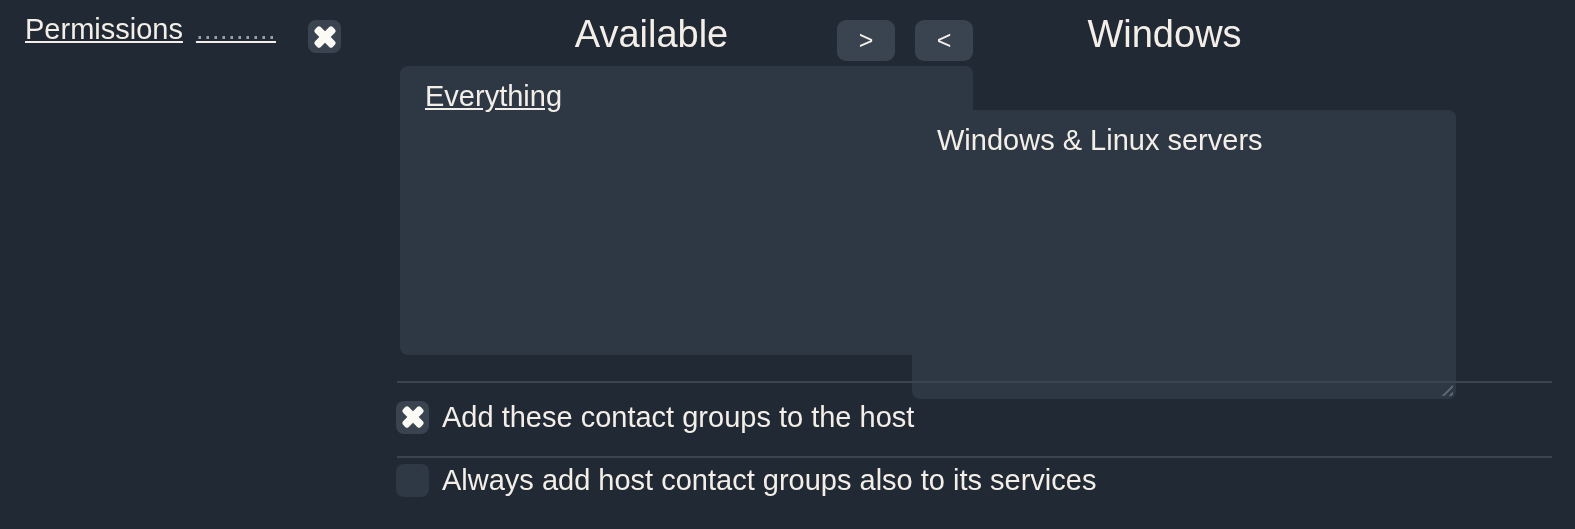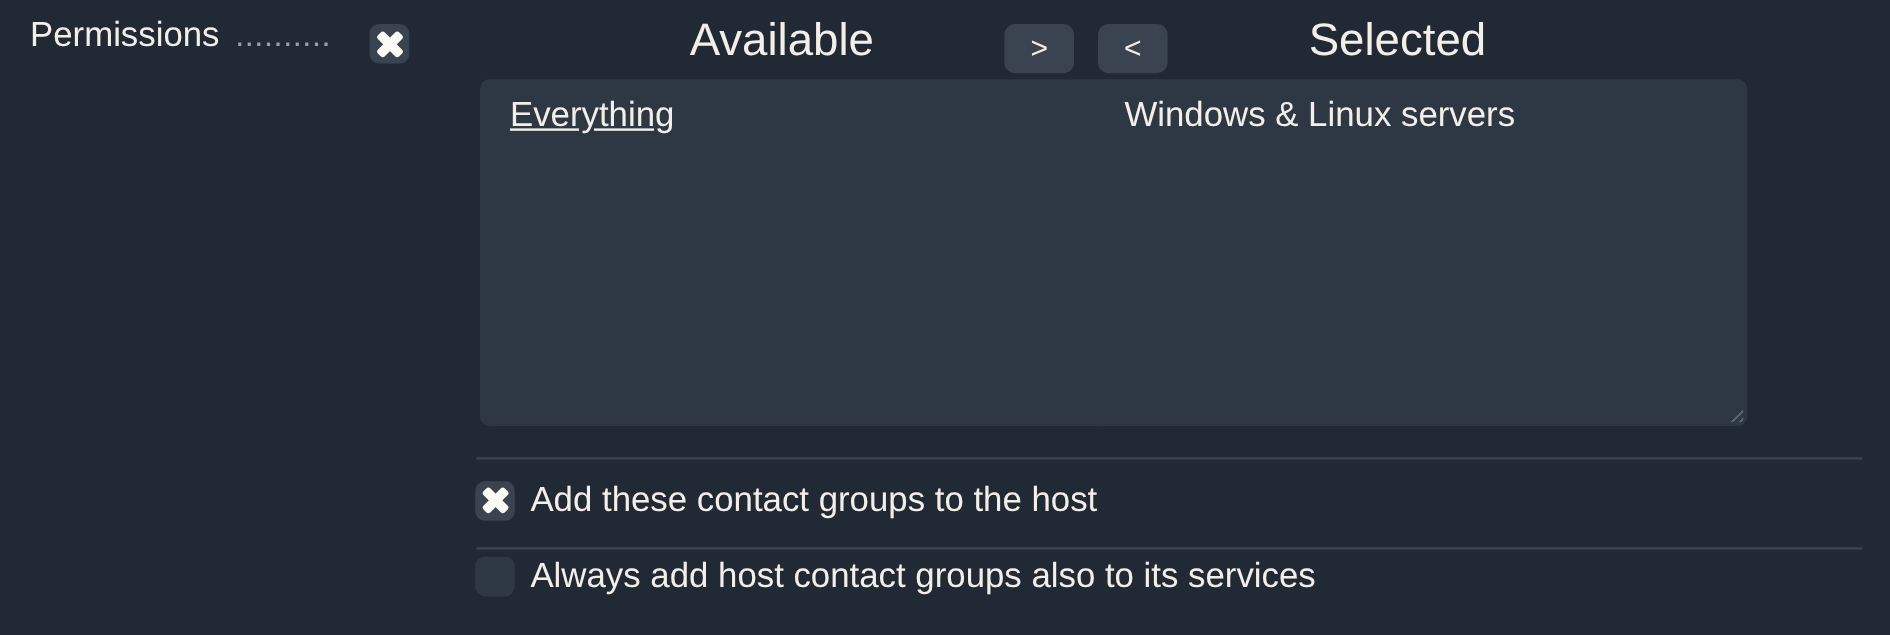--- a/index.html
+++ b/index.html
@@ -5,21 +5,21 @@
   html,body{margin:0;padding:0;}
   body{
     width:1575px;height:529px;position:relative;overflow:hidden;
     background:#212934;color:#f3efe8;
     font-family:"Liberation Sans",sans-serif;
     -webkit-font-smoothing:antialiased;
   }
   .abs{position:absolute;}
 
   
-  .perm-line{left:25px;top:11px;font-size:29px;line-height:36px;white-space:nowrap;}
+  .perm-line{left:25px;top:11px;font-size:29px;line-height:36px;white-space:nowrap;text-decoration:underline;}
   .dots{color:#97a0ab;font-size:27px;letter-spacing:.5px;margin-left:13px;}
 
   
   .cbx{
     width:33px;height:33px;border-radius:8px;border:none;padding:0;
     background:#2f3945;display:flex;align-items:center;justify-content:center;
     cursor:pointer;
   }
   .cbx.checked{background:#3a4450;}
   .xmark{position:relative;width:26px;height:26px;}
@@ -42,21 +42,21 @@
   }
   #btn-to-selected{left:837px;}
   #btn-to-available{left:915px;}
 
   
   .listbox{
     top:66px;height:289px;background:#2e3844;border-radius:8px;
     padding:8px 0;box-sizing:border-box;
   }
   #list-available{left:400px;width:573px;text-decoration:underline;}
-  #list-selected{left:912px;width:544px;}
+  #list-selected{left:912px;width:544px;margin-top:44px;}
   .list-item{
     height:45px;line-height:45px;padding-left:25px;font-size:29px;
     white-space:nowrap;cursor:pointer;
   }
   .resize-grip{
     position:absolute;right:3px;bottom:3px;width:15px;height:15px;
     background:repeating-linear-gradient(135deg,transparent 0 3px,#57636f 3px 5px);
     clip-path:polygon(100% 0,100% 100%,0 100%);
     cursor:nwse-resize;
   }
@@ -74,21 +74,21 @@
 <body>
 
 <div class="abs perm-line">
   <span>Permissions</span><span class="dots">..........</span>
 </div>
 <button id="perm-cbx" class="abs cbx checked">
   <span class="xmark"></span>
 </button>
 
 <div id="hdr-available" class="abs col-header">Available</div>
-<div id="hdr-selected" class="abs col-header">Selected</div>
+<div id="hdr-selected" class="abs col-header">Windows</div>
 
 <button id="btn-to-selected" class="abs move-btn">
   <span>&gt;</span>
 </button>
 <button id="btn-to-available" class="abs move-btn">
   <span>&lt;</span>
 </button>
 
 <div id="list-available" class="abs listbox">
   <div class="list-item">Everything</div>

